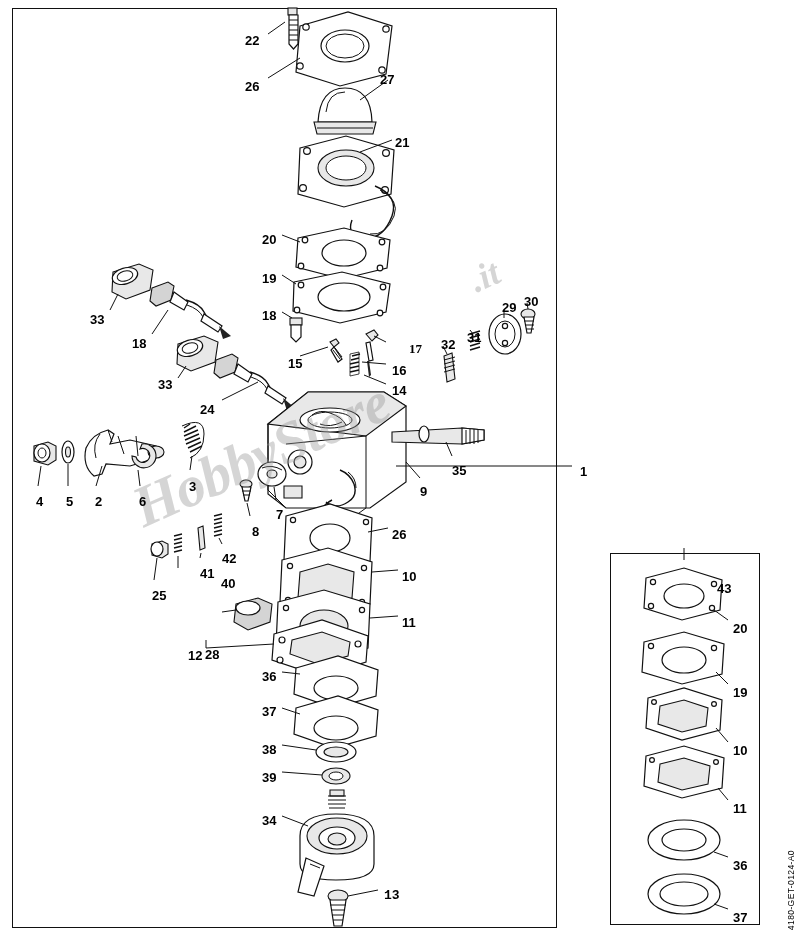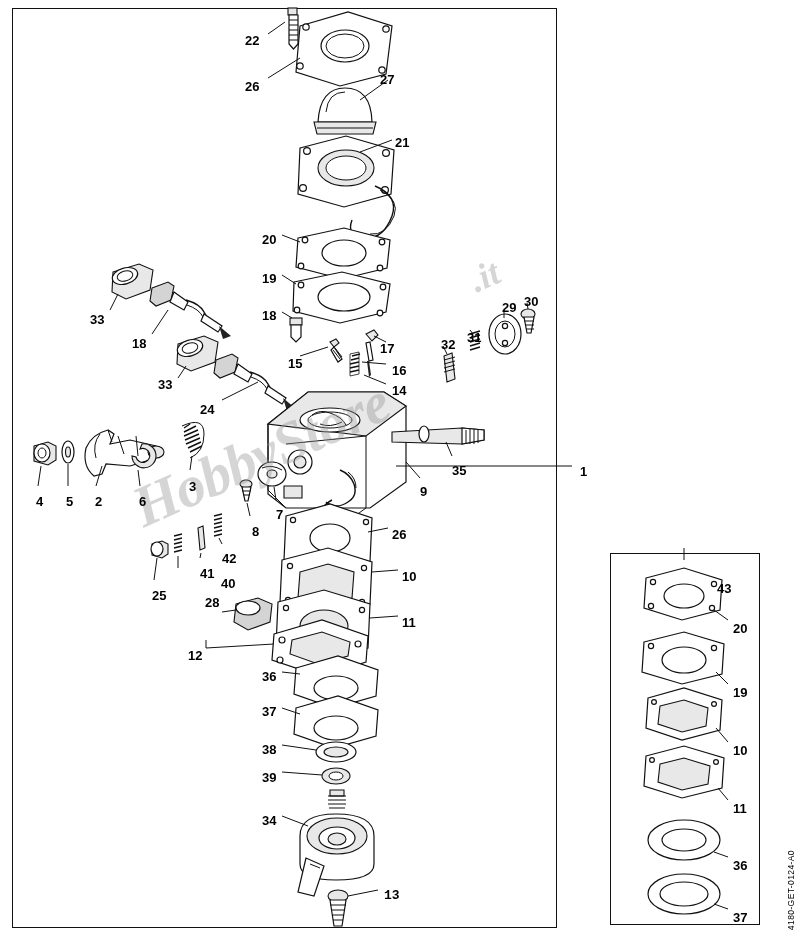--- a/index.html
+++ b/index.html
@@ -496,21 +496,21 @@
       <div class="callout" style="left: 380px; top: 73px;">27</div>
       <div class="callout" style="left: 395px; top: 136px;">21</div>
       <div class="callout" style="left: 262px; top: 233px;">20</div>
       <div class="callout" style="left: 262px; top: 272px;">19</div>
       <div class="callout" style="left: 262px; top: 309px;">18</div>
       <div class="callout" style="left: 90px; top: 313px;">33</div>
       <div class="callout" style="left: 132px; top: 337px;">18</div>
       <div class="callout" style="left: 158px; top: 378px;">33</div>
       <div class="callout" style="left: 200px; top: 403px; text-align: center;">24</div>
       <div class="callout" style="left: 288px; top: 357px;">15</div>
-      <div class="callout" style="left: 380px; top: 342px;">17</div>
+      <div class="callout" style="left: 409px; top: 342px; font-family: Liberation Serif, serif;">17</div>
       <div class="callout" style="left: 392px; top: 364px;">16</div>
       <div class="callout" style="left: 392px; top: 384px;">14</div>
       <div class="callout" style="left: 441px; top: 338px;">32</div>
       <div class="callout" style="left: 467px; top: 331px; text-align: center;">31</div>
       <div class="callout" style="left: 502px; top: 301px;">29</div>
       <div class="callout" style="left: 524px; top: 295px;">30</div>
       <div class="callout" style="left: 452px; top: 464px;">35</div>
       <div class="callout" style="left: 420px; top: 485px;">9</div>
       <div class="callout" style="left: 580px; top: 465px;">1</div>
       <div class="callout" style="left: 36px; top: 495px;">4</div>
@@ -520,21 +520,21 @@
       <div class="callout" style="left: 189px; top: 480px;">3</div>
       <div class="callout" style="left: 252px; top: 525px;">8</div>
       <div class="callout" style="left: 276px; top: 508px;">7</div>
       <div class="callout" style="left: 152px; top: 589px;">25</div>
       <div class="callout" style="left: 177px; top: 577px; margin-left: 44px;">40</div>
       <div class="callout" style="left: 200px; top: 567px;">41</div>
       <div class="callout" style="left: 222px; top: 552px;">42</div>
       <div class="callout" style="left: 392px; top: 528px;">26</div>
       <div class="callout" style="left: 402px; top: 570px;">10</div>
       <div class="callout" style="left: 402px; top: 616px;">11</div>
-      <div class="callout" style="left: 205px; top: 596px;">28</div>
+      <div class="callout" style="left: 205px; top: 648px;">28</div>
       <div class="callout" style="left: 188px; top: 649px;">12</div>
       <div class="callout" style="left: 262px; top: 670px;">36</div>
       <div class="callout" style="left: 262px; top: 705px;">37</div>
       <div class="callout" style="left: 262px; top: 743px;">38</div>
       <div class="callout" style="left: 262px; top: 771px;">39</div>
       <div class="callout" style="left: 262px; top: 814px;">34</div>
       <div class="callout" style="left: 384px; top: 889px; font-family: Liberation Mono, monospace;">13</div>
       <div class="callout" style="left: 717px; top: 535px; margin-top: 47px;">43</div>
       <div class="callout" style="left: 733px; top: 622px;">20</div>
       <div class="callout" style="left: 733px; top: 686px;">19</div>

